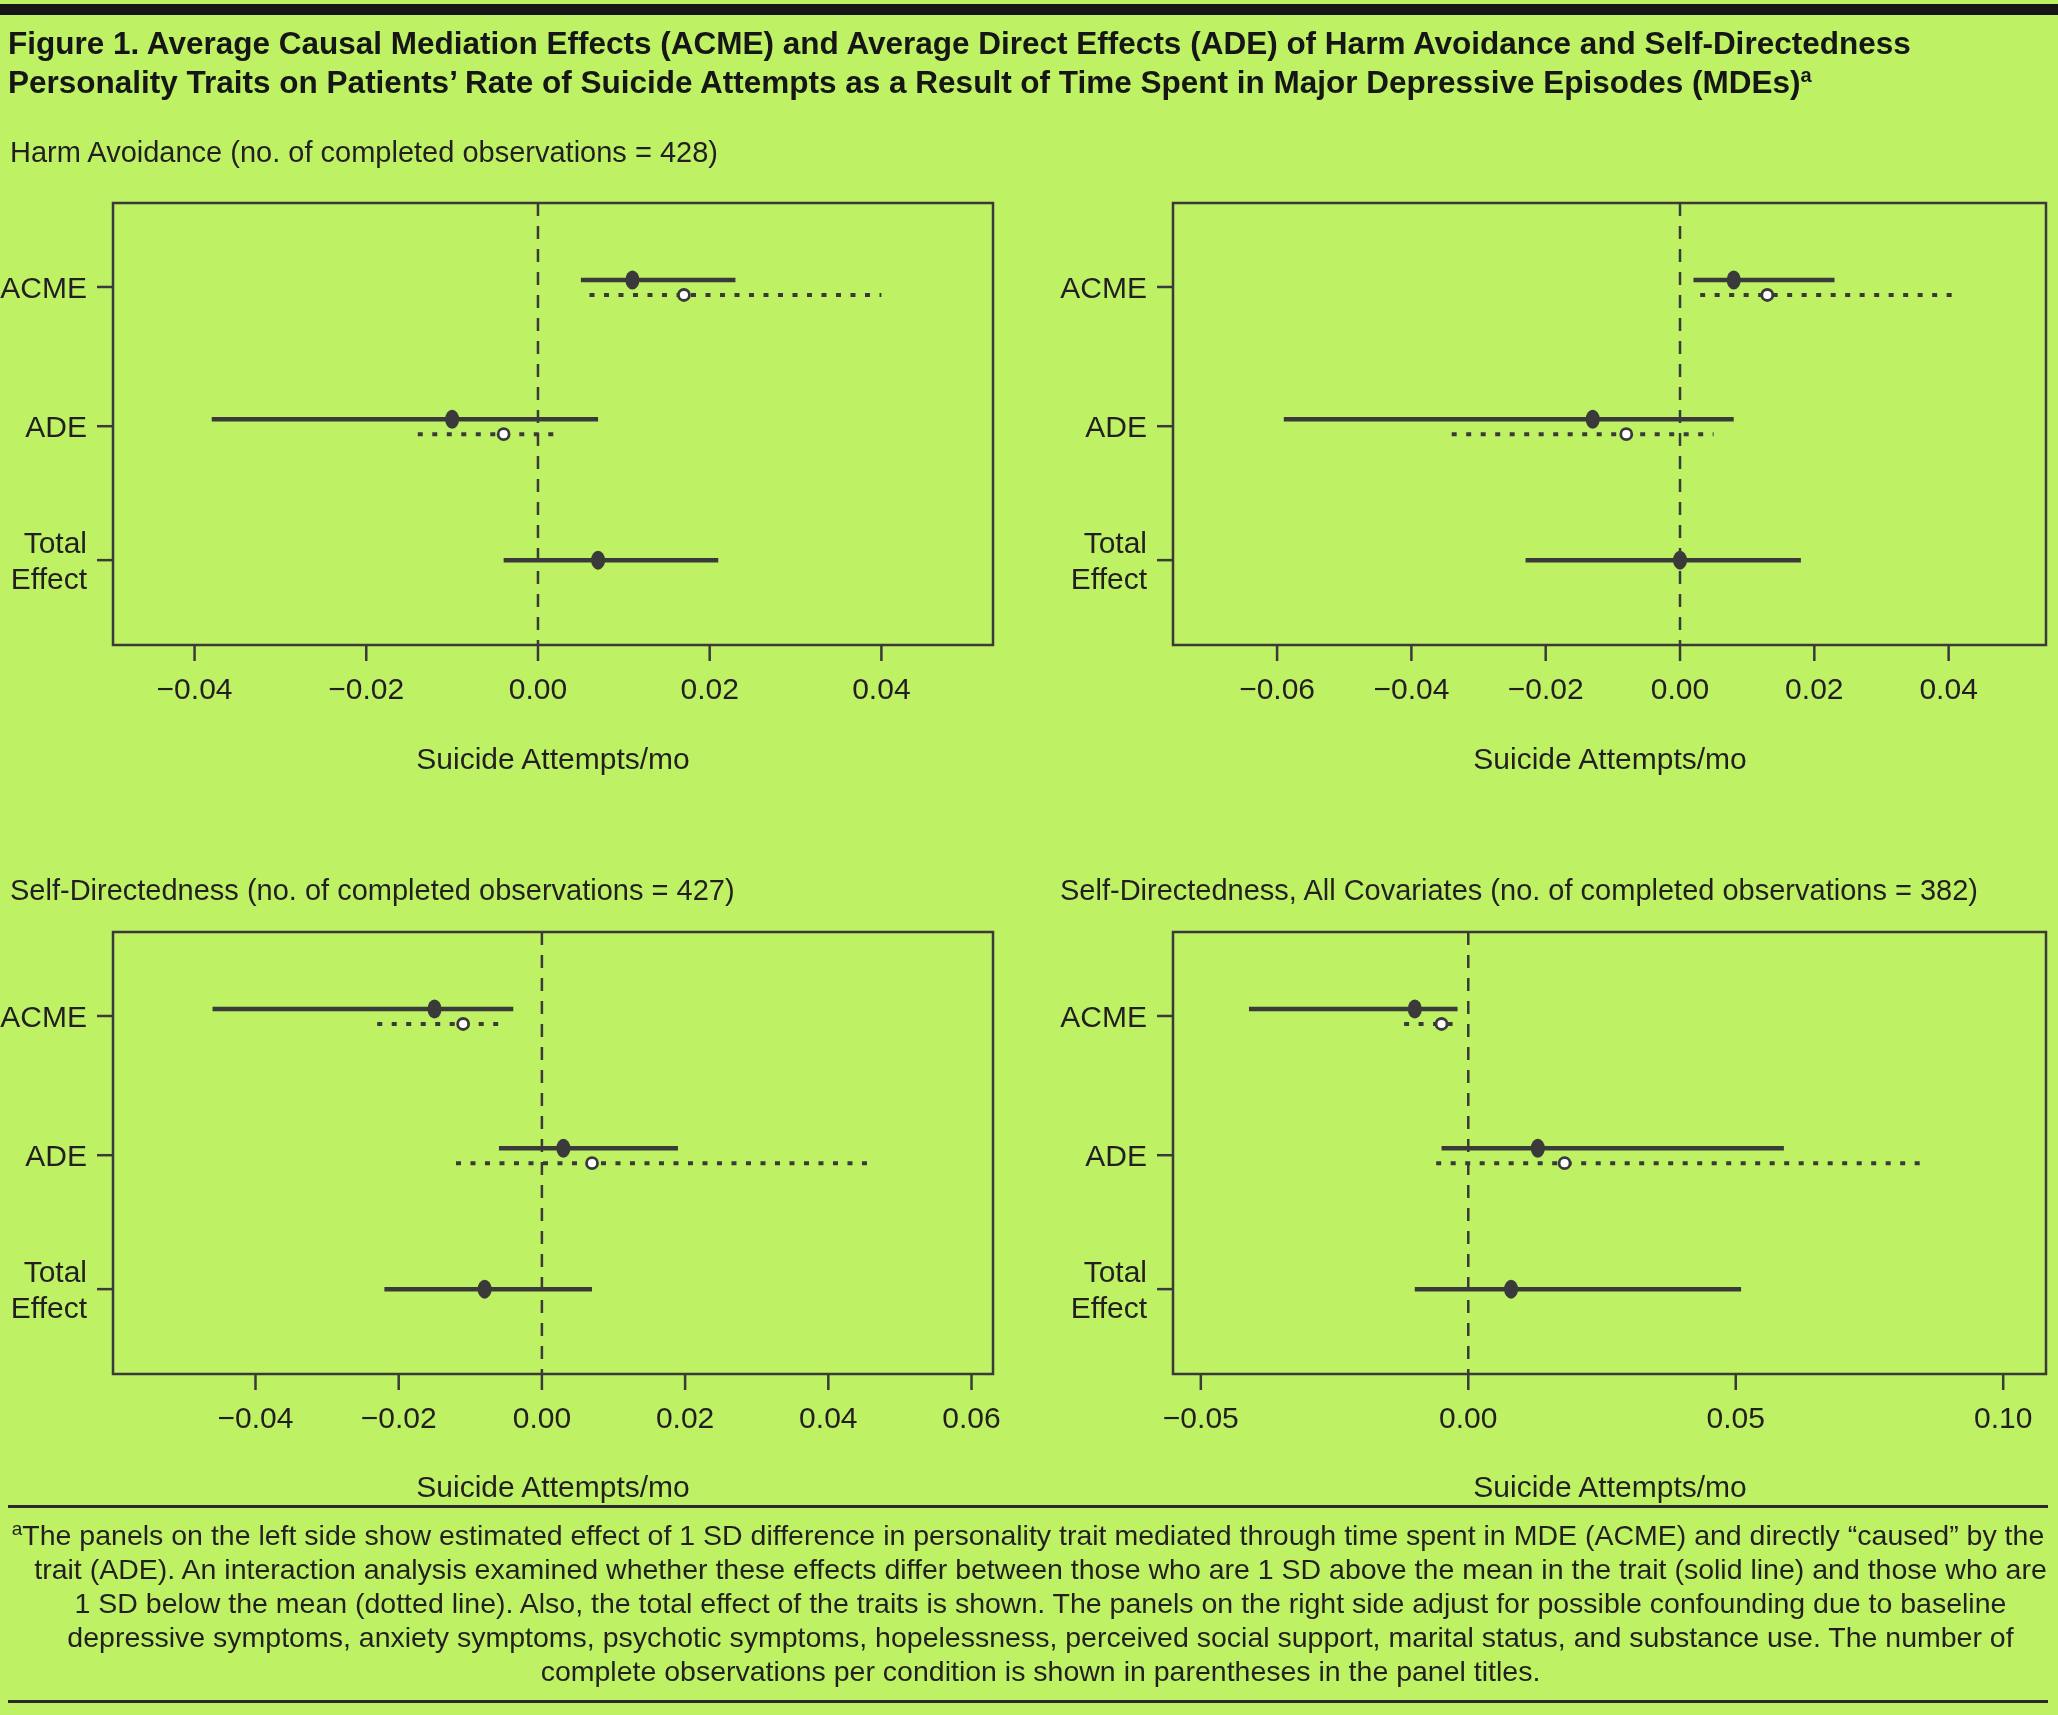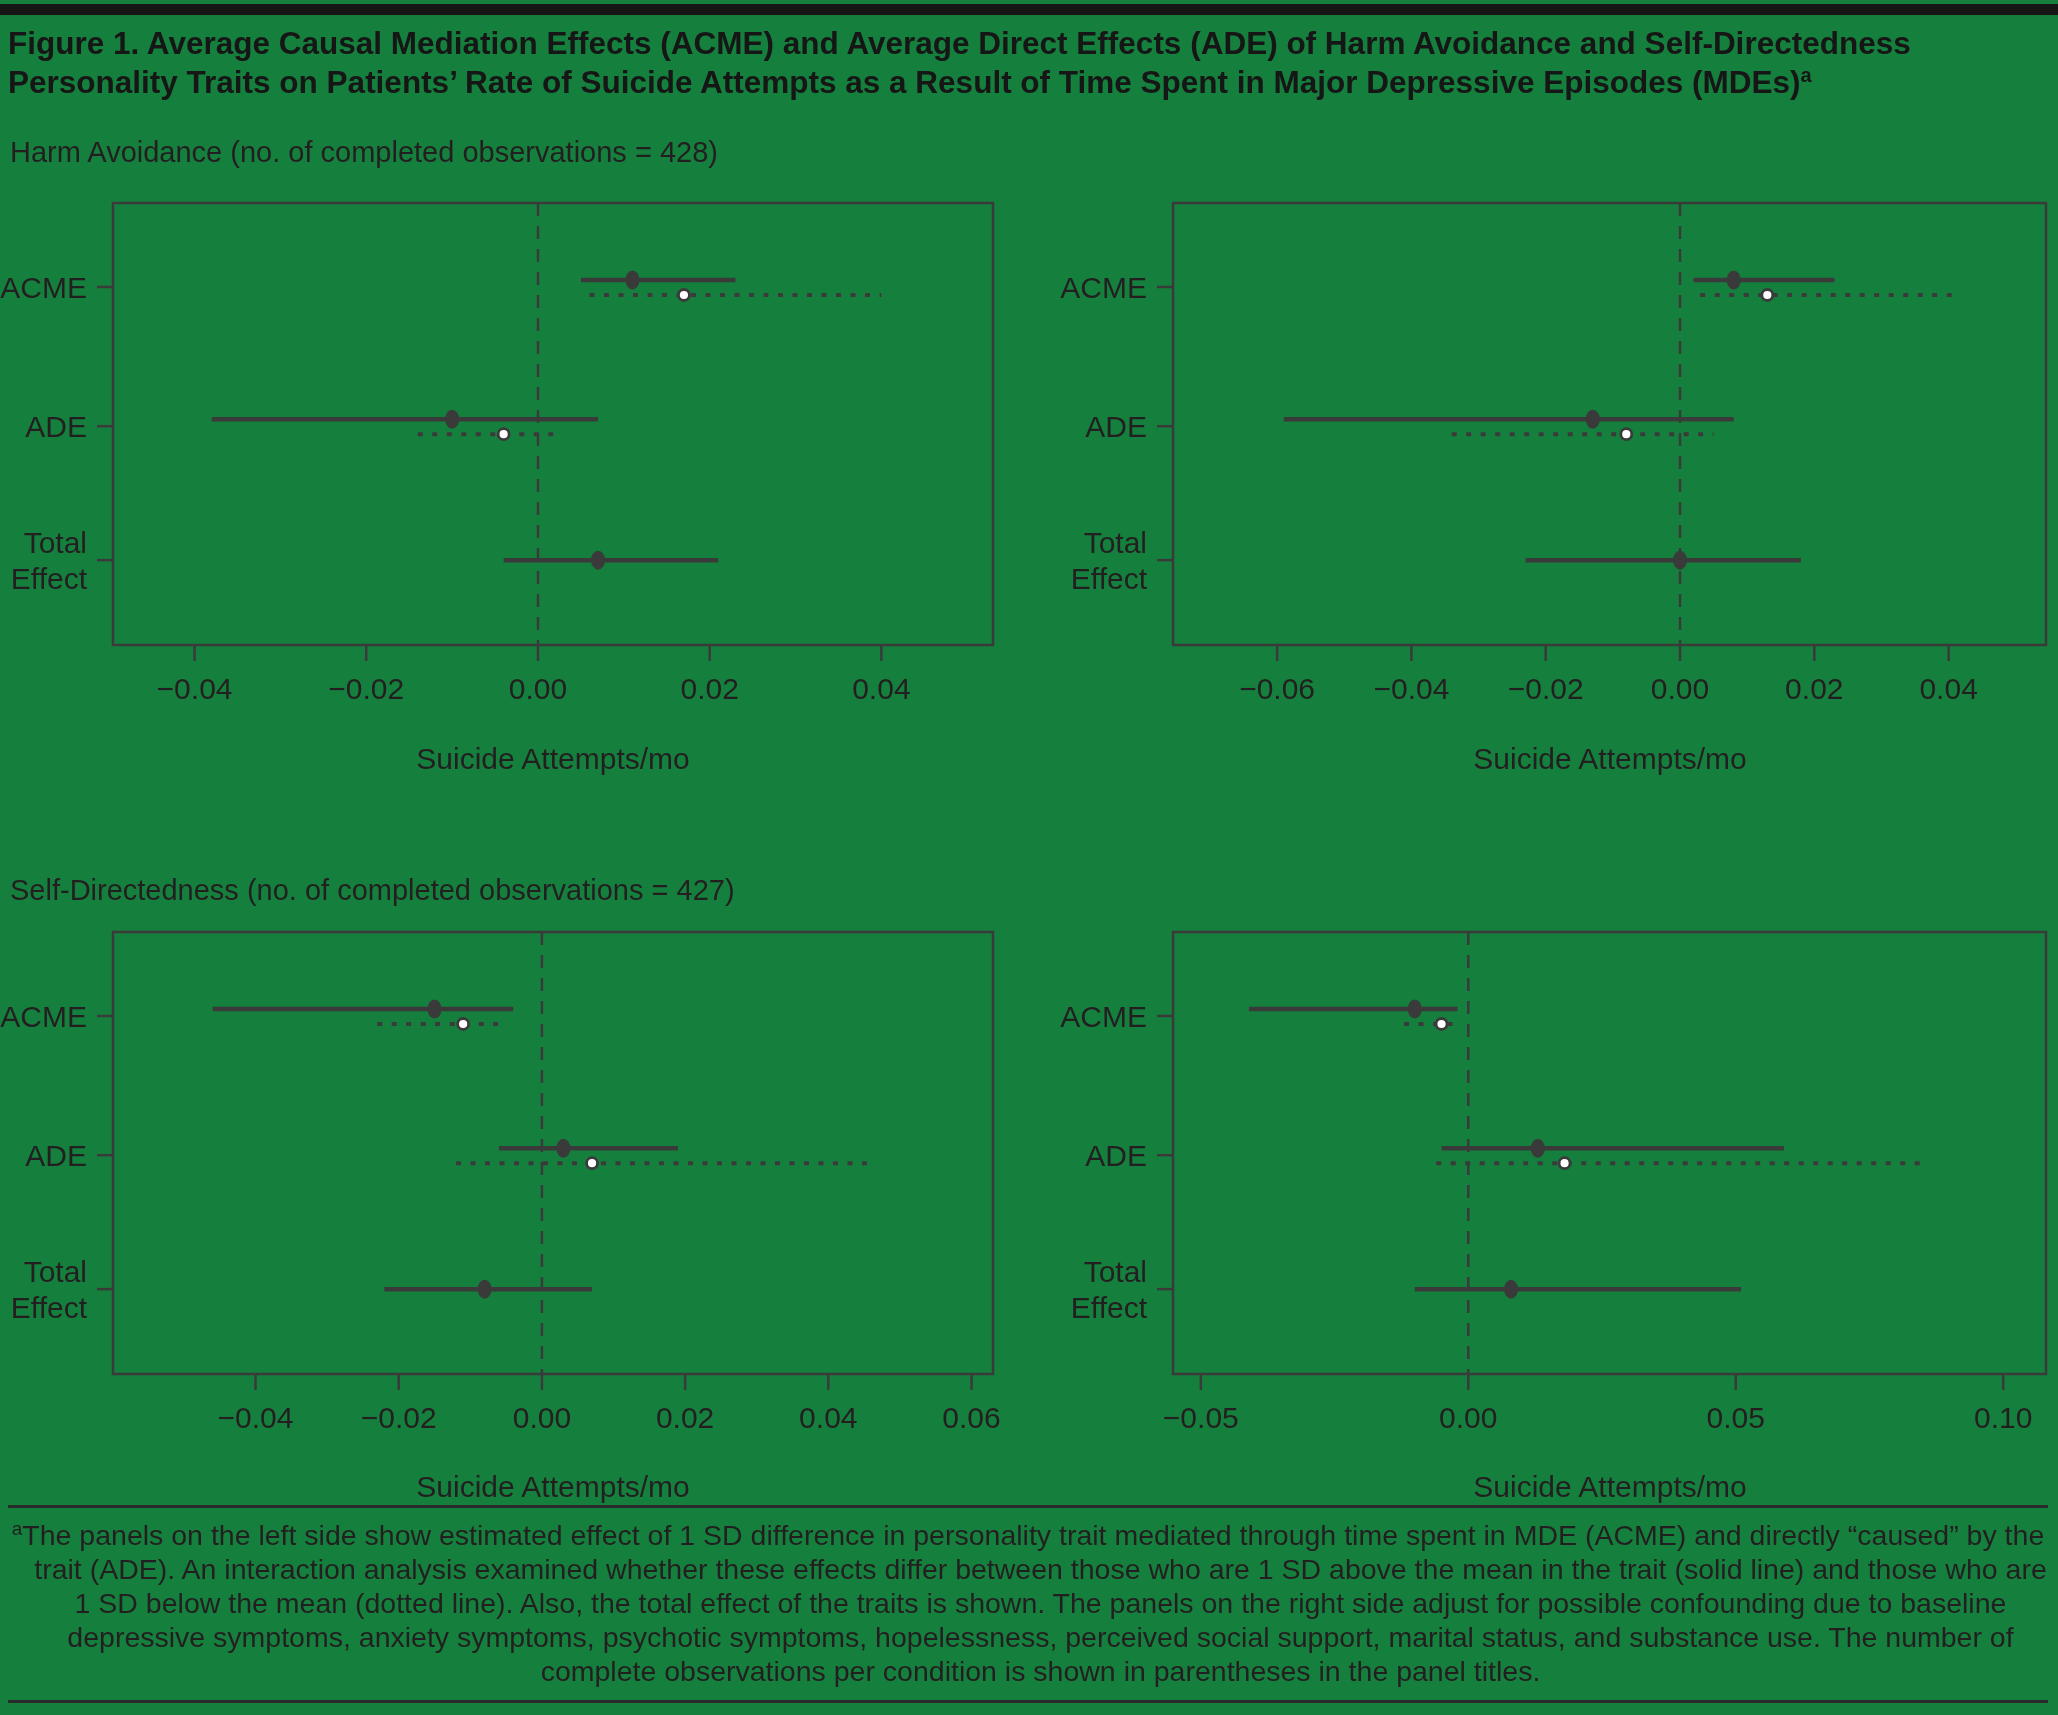--- a/index.html
+++ b/index.html
@@ -1,20 +1,20 @@
 <!DOCTYPE html>
 <html><head>
 <meta charset="utf-8">
 <style>
   html,body{margin:0;padding:0;background:#ffffff;}
   .page{
     position:relative;
     width:2058px;
     height:1715px;
-    background:#15803d;
+    background:#bef264;
     font-family:"Liberation Sans", sans-serif;
     color:#231f20;
     overflow:hidden;
   }
   .top-bar{
     position:absolute;left:0;top:4px;width:2058px;height:11px;background:#161616;
   }
   .fig-title{
     position:absolute;left:8px;top:24px;width:2046px;margin:0;
     font-size:31.5px;font-weight:bold;line-height:39px;color:#161616;
@@ -51,20 +51,21 @@
 <body>
 
 <div class="page">
 
   <div class="top-bar"></div>
 
   <h1 class="fig-title"><span>Figure 1. Average Causal Mediation Effects (ACME) and Average Direct Effects (ADE) of Harm Avoidance and Self-Directedness</span><br><span>Personality Traits on Patients’ Rate of Suicide Attempts as a Result of Time Spent in Major Depressive Episodes (MDEs)</span><sup>a</sup></h1>
 
   <div class="panel-title" id="pt0">Harm Avoidance (no. of completed observations = 428)</div>
   <div class="panel-title" id="pt2">Self-Directedness (no. of completed observations = 427)</div>
+  <div class="panel-title" id="pt3">Self-Directedness, All Covariates (no. of completed observations = 382)</div>
 
   <svg id="charts" width="2058" height="1715" viewBox="0 0 2058 1715">
       <g>
         <rect x="113" y="203" width="880" height="442" fill="none" stroke="#3a3a3a" stroke-width="2.5"></rect>
         <line x1="537.9756097560976" y1="203" x2="537.9756097560976" y2="645" stroke="#3a3a3a" stroke-width="2.5" stroke-dasharray="13 10"></line>
         <line x1="194.5609756097561" y1="645" x2="194.5609756097561" y2="661" stroke="#3a3a3a" stroke-width="2.5"></line>
         <text x="194.5609756097561" y="699" text-anchor="middle" font-size="30" fill="#231f20">−0.04</text>
         <line x1="366.2682926829268" y1="645" x2="366.2682926829268" y2="661" stroke="#3a3a3a" stroke-width="2.5"></line>
         <text x="366.2682926829268" y="699" text-anchor="middle" font-size="30" fill="#231f20">−0.02</text>
         <line x1="537.9756097560976" y1="645" x2="537.9756097560976" y2="661" stroke="#3a3a3a" stroke-width="2.5"></line>

